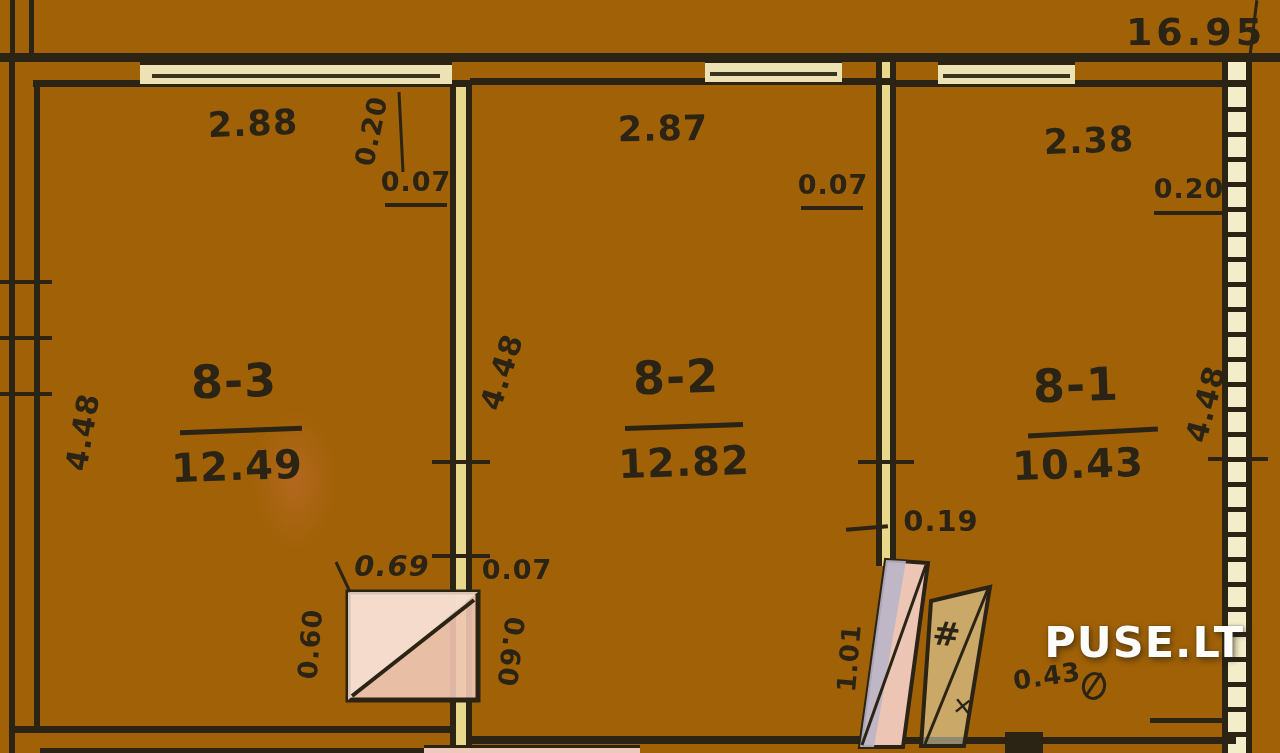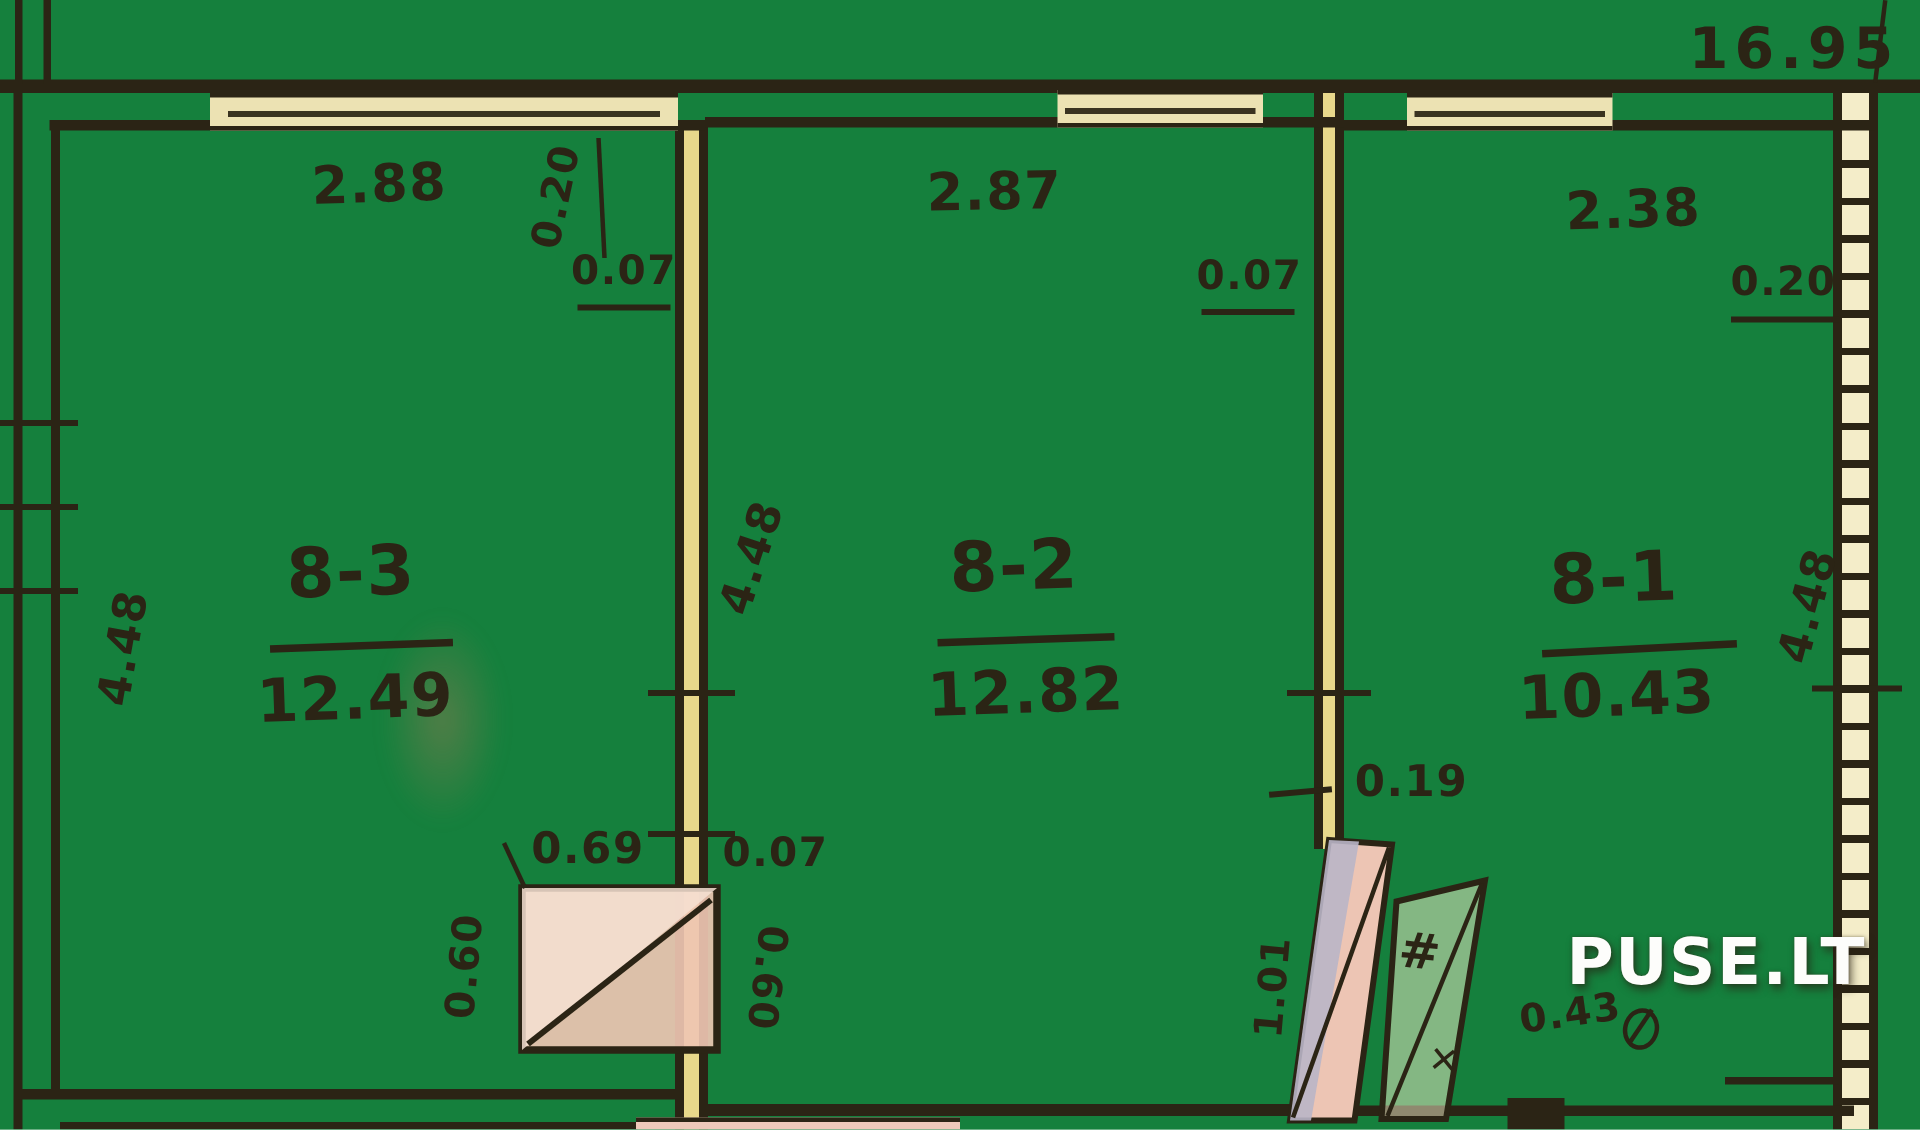--- a/index.html
+++ b/index.html
@@ -1,18 +1,18 @@
 <!DOCTYPE html>
 <html><head>
 <meta charset="utf-8">
 <style>
   html,body{margin:0;padding:0;}
   #canvas{
     position:relative; width:1280px; height:753px; overflow:hidden;
-    background:#15803d;
+    background:#a16207;
     font-family:"DejaVu Sans", sans-serif;
     color:#2b2415;
   }
   .abs{position:absolute;}
   .ink{background:#2b2415; position:absolute; z-index:2;}
   .lbl{
     position:absolute; z-index:4; font-weight:700; color:#2b2415;
     white-space:nowrap; transform:translate(-50%,-50%);
     letter-spacing:1px; line-height:1;
   }
@@ -140,21 +140,21 @@
   <span class="lbl" style="left:237px;top:466px;font-size:40px;transform:translate(-50%,-50%) rotate(-2deg);">12.49</span>
 
   <span class="lbl" style="left:676px;top:377px;font-size:46px;transform:translate(-50%,-50%) rotate(-2deg);">8-2</span>
   <div class="ink" style="left:625px;top:424px;width:118px;height:5px;transform:rotate(-2deg);z-index:4;"></div>
   <span class="lbl" style="left:684px;top:462px;font-size:40px;transform:translate(-50%,-50%) rotate(-2deg);">12.82</span>
 
   <span class="lbl" style="left:1076px;top:385px;font-size:46px;transform:translate(-50%,-50%) rotate(-2deg);">8-1</span>
   <div class="ink" style="left:1028px;top:430px;width:130px;height:5px;transform:rotate(-3deg);z-index:4;"></div>
   <span class="lbl" style="left:1078px;top:464px;font-size:40px;transform:translate(-50%,-50%) rotate(-2deg);">10.43</span>
 
-  <span class="lbl" style="left:392px;top:566px;font-size:29px;">0.69</span>
+  <span class="lbl" style="left:392px;top:566px;font-size:29px;font-style:italic;">0.69</span>
   <span class="lbl" style="left:517px;top:569px;font-size:27px;">0.07</span>
   <span class="lbl" style="left:310px;top:644px;font-size:27px;transform:translate(-50%,-50%) rotate(-85deg);">0.60</span>
   <span class="lbl" style="left:511px;top:652px;font-size:27px;transform:translate(-50%,-50%) rotate(97deg);">0.60</span>
 
   <span class="lbl" style="left:941px;top:521px;font-size:29px;">0.19</span>
   <span class="lbl" style="left:849px;top:658px;font-size:26px;transform:translate(-50%,-50%) rotate(-85deg);">1.01</span>
   <span class="lbl" style="left:1047px;top:676px;font-size:26px;transform:translate(-50%,-50%) rotate(-8deg);">0.43</span>
   <div class="circslash" style="left:1082px;top:672px;">
       <i></i>
     </div>

